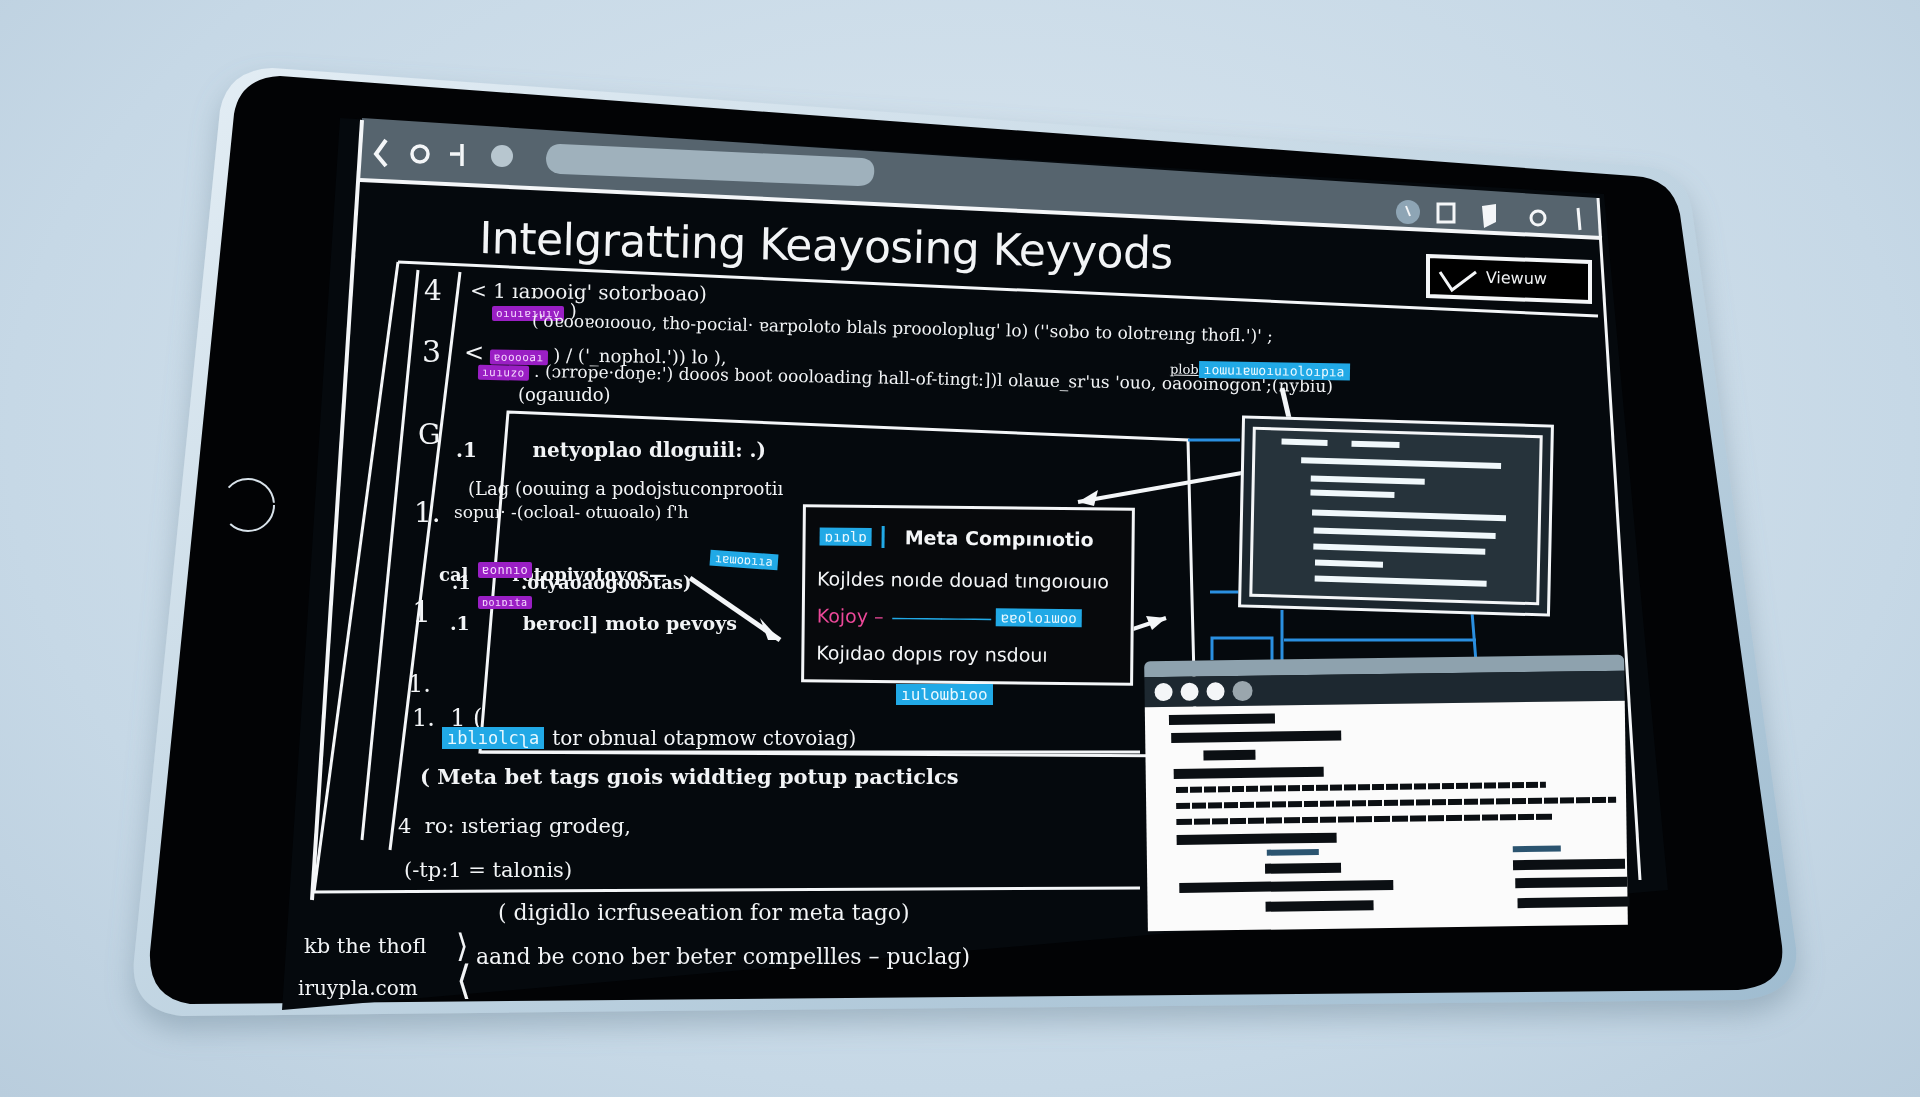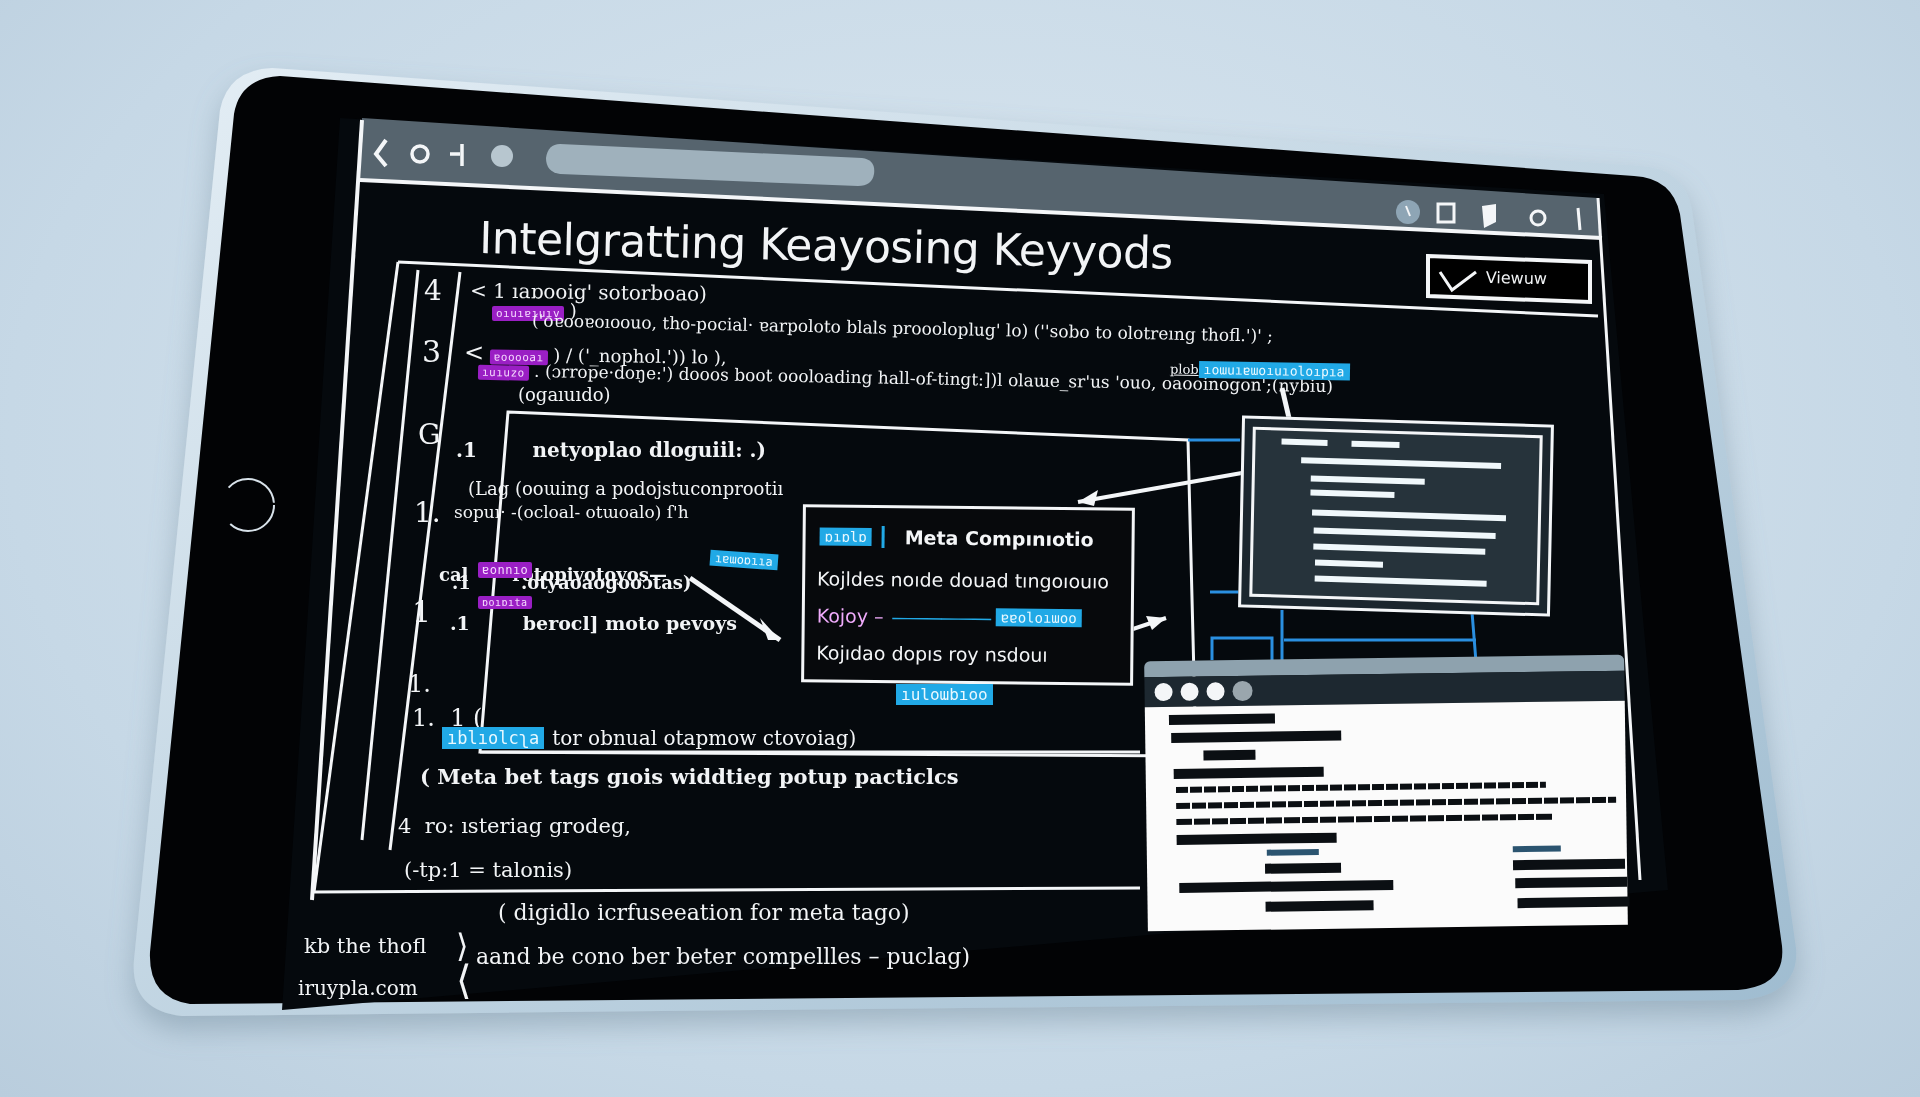--- a/index.html
+++ b/index.html
@@ -142,21 +142,21 @@
   </svg>
 
   <div style="position:absolute;left:802px;top:506px;width:326px;height:172px;background:#07090c;border:3px solid #f4f6f8;transform:rotate(0.6deg);">
     <div style="position:absolute;left:14px;top:18px;display:flex;align-items:center;gap:10px;">
       <span class="tag-blue" style="font-size:14px;">ɒıɒlɒ</span>
       <span style="width:3px;height:22px;background:#21a9e6;"></span>
       <span class="sans" style="color:#f4f6f8;font-size:19px;font-weight:bold;margin-left:10px;">Meta Compınıotio</span>
     </div>
     <div class="sans" style="position:absolute;left:12px;top:60px;color:#f4f6f8;font-size:19px;white-space:nowrap;">Kojldes noıde douad tıngoıouıo</div>
     <div style="position:absolute;left:12px;top:96px;white-space:nowrap;display:flex;align-items:center;">
-      <span class="sans" style="color:#f0abfc;font-size:19px;">Kojoy –</span>
+      <span class="sans" style="color:#ec4899;font-size:19px;">Kojoy –</span>
       <span style="color:#21a9e6;font-size:18px;margin-left:8px;letter-spacing:-2px;">⸻⸻</span>
       <span class="tag-blue" style="margin-left:6px;font-size:14px;">ɐɐoloıɯoo</span>
     </div>
     <div class="sans" style="position:absolute;left:12px;top:134px;color:#f4f6f8;font-size:19px;white-space:nowrap;">Kojıdao dopıs roy nsdouı</div>
   </div>
   <span class="tag-blue" style="position:absolute;left:896px;top:684px;font-size:16px;">ıuloɯbıoo</span>
 
   <div style="position:absolute;left:1240px;top:420px;width:306px;height:186px;background:#1b262e;border:3px solid #f4f6f8;transform:rotate(1.2deg) skewY(0.5deg);">
     <div style="position:absolute;inset:8px;border:3px solid #f4f6f8;background:#26333b;">
       <div style="position:absolute;left:26px;top:8px;width:46px;height:6px;background:#f0f8fb;"></div>

